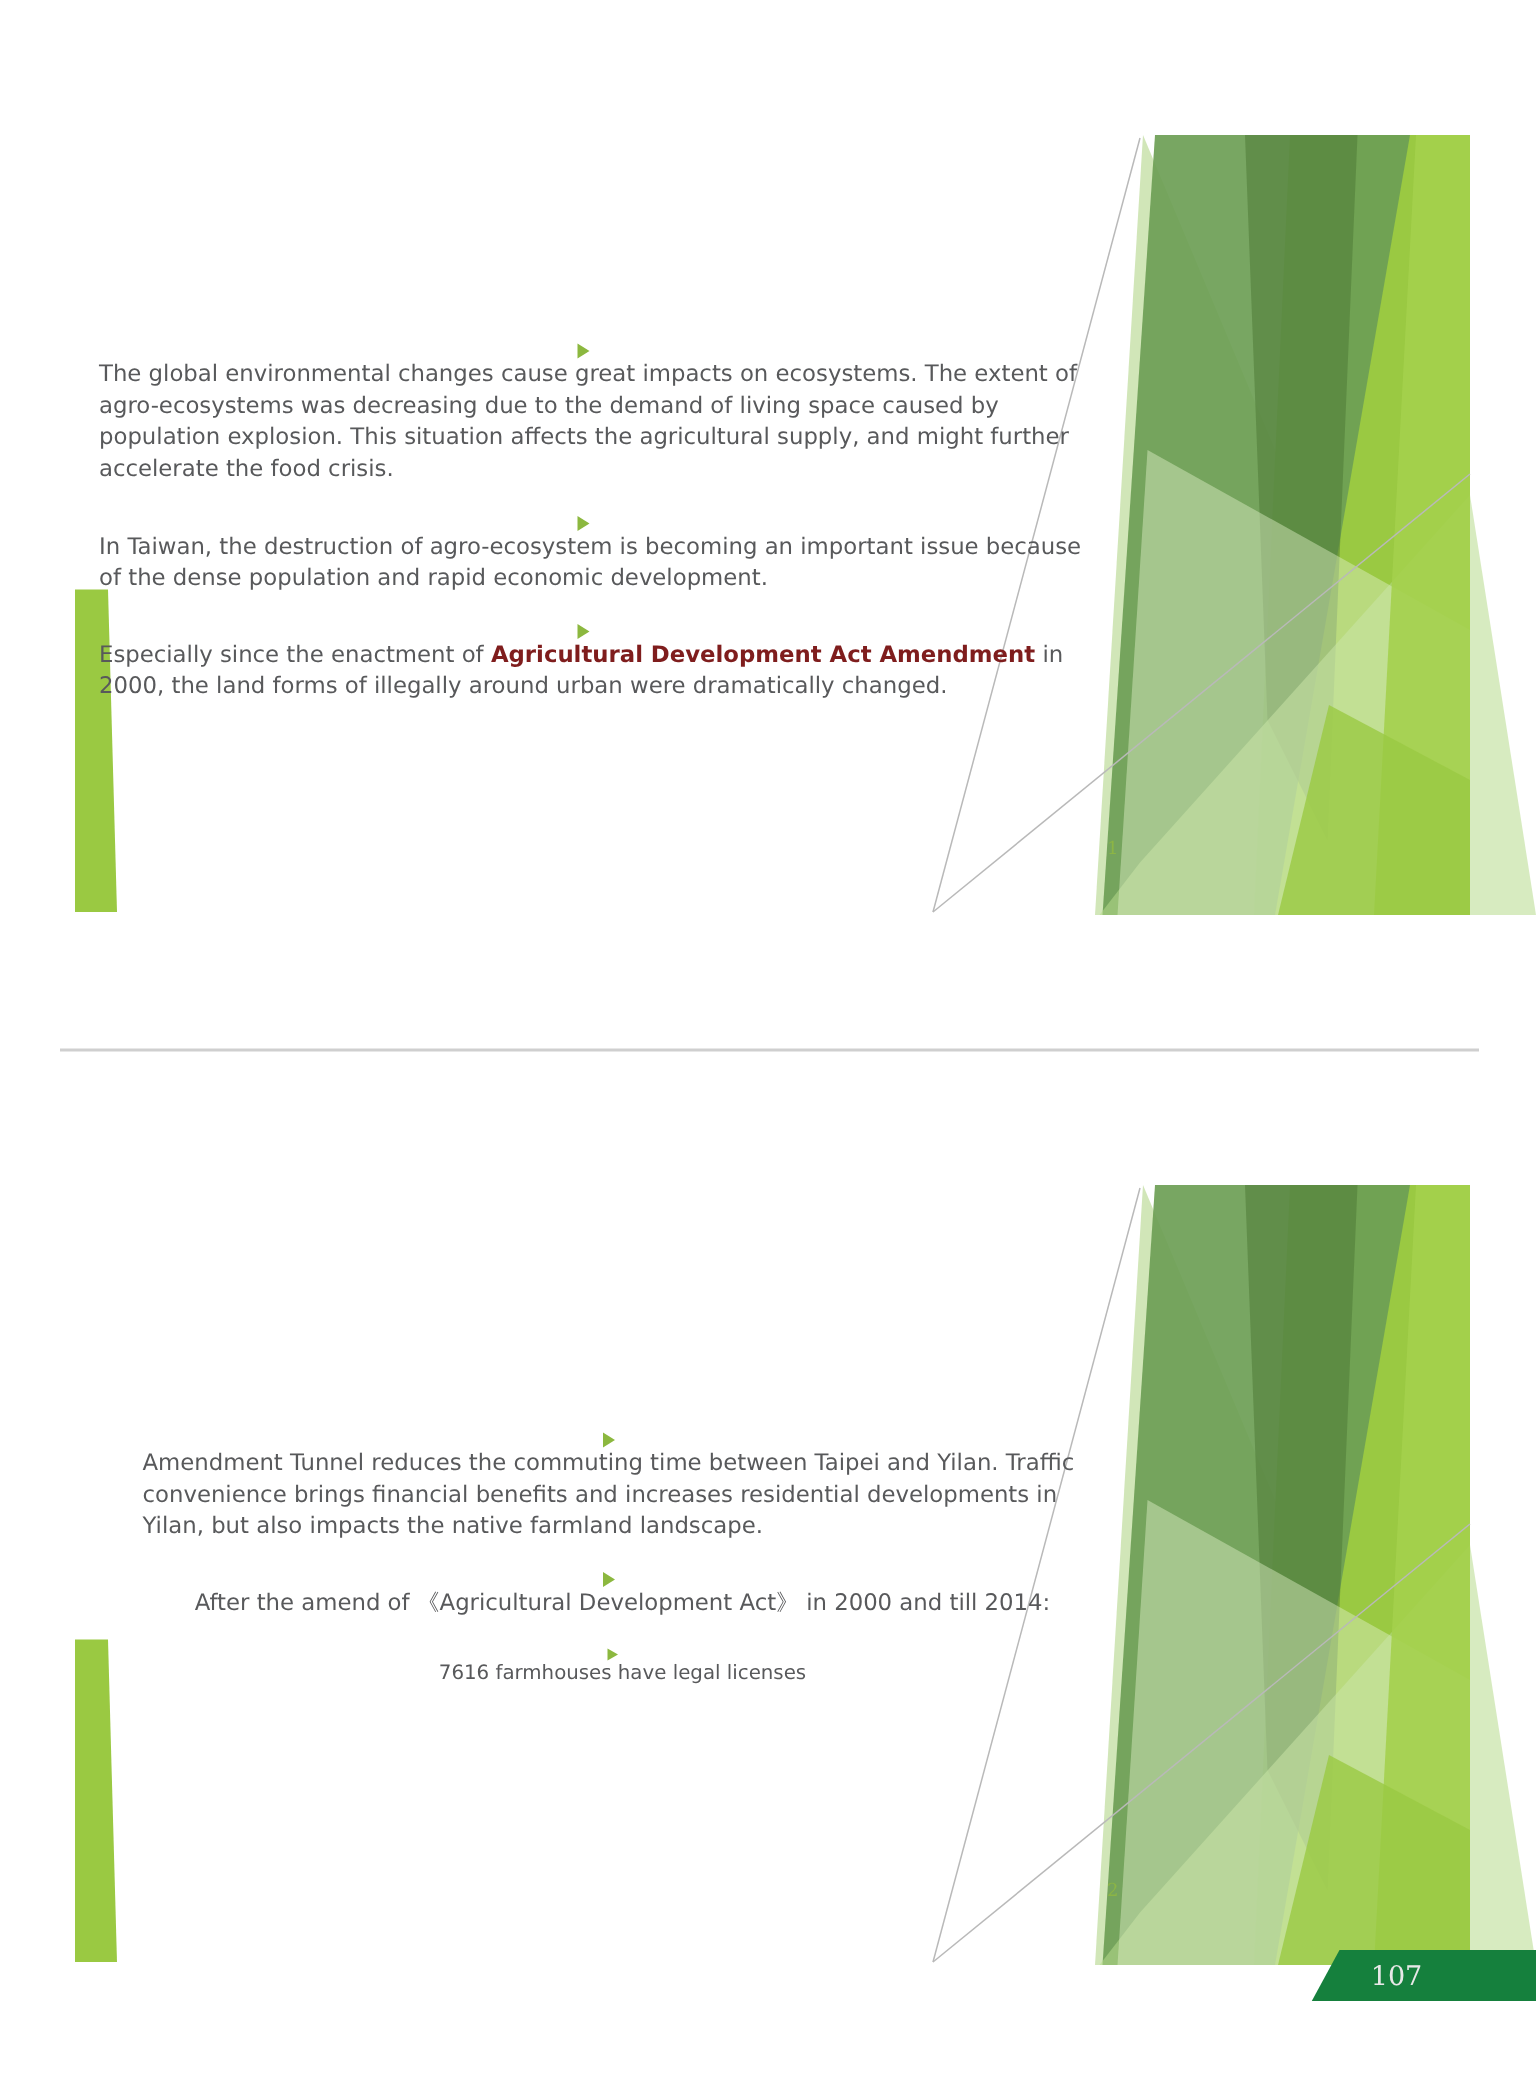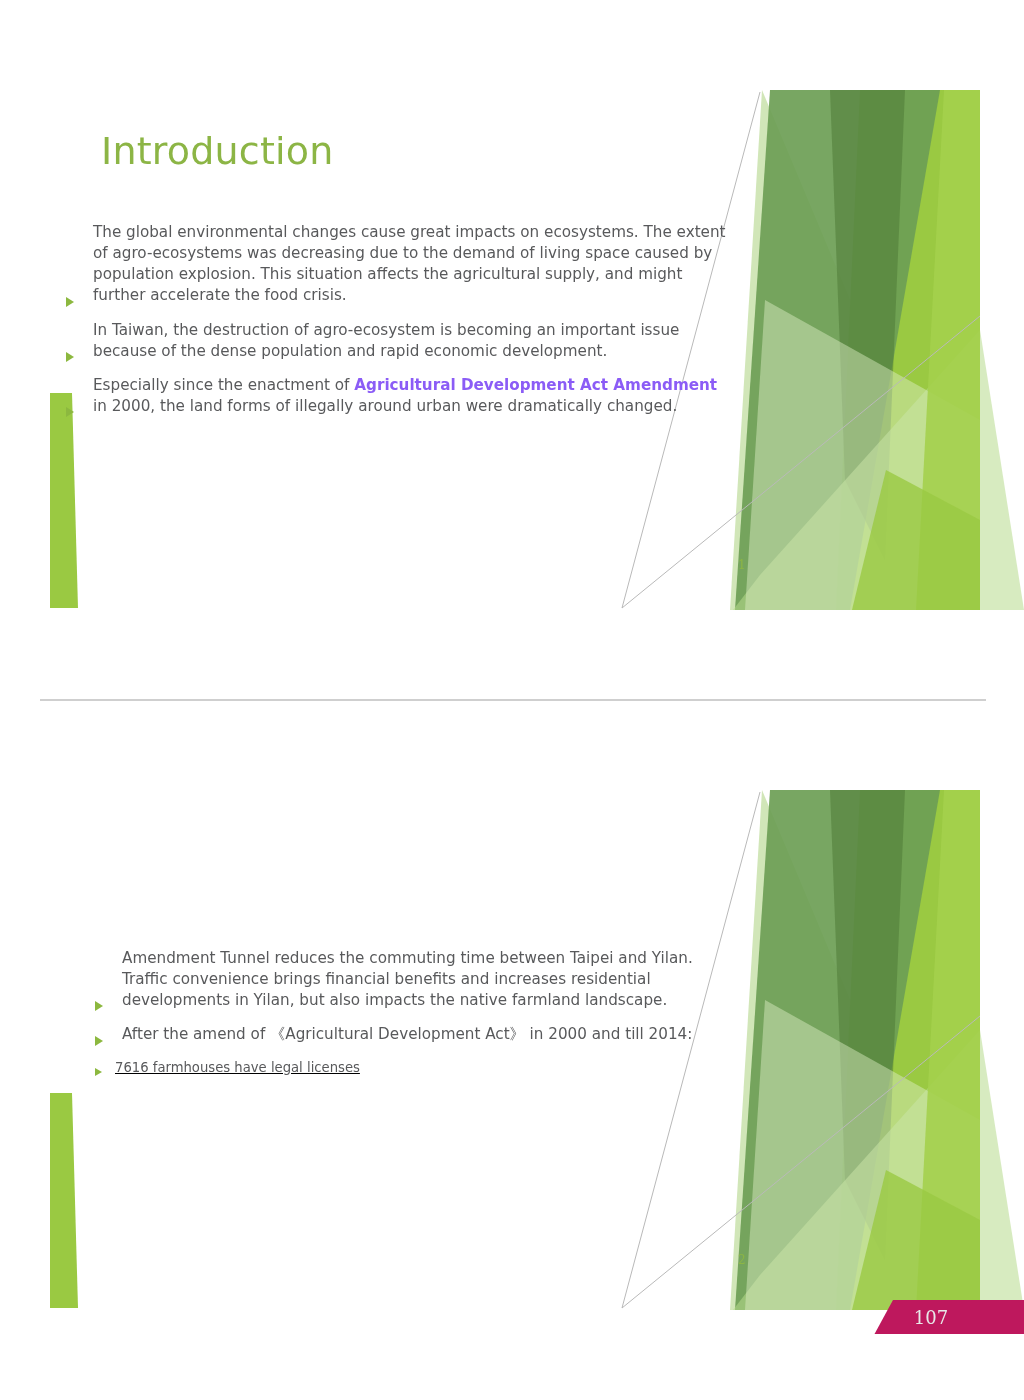--- a/index.html
+++ b/index.html
@@ -63,26 +63,26 @@
     width: 664px;
   }
   #slide-2 .bullets {
     left: 95px;
     top: 248px;
     width: 640px;
   }
 
   .bullet-row {
     display: flex;
-    align-items: flex-end;
+    align-items: center;
     margin-bottom: 13px;
+    flex-direction: column;
   }
   .bullet-row.level-2 {
     margin-bottom: 9px;
-    text-decoration: underline;
   }
 
   .bullet-marker {
     flex: 0 0 auto;
     width: 0;
     height: 0;
     border-left: 8px solid #8cb83f;
     border-top: 5px solid transparent;
     border-bottom: 5px solid transparent;
     margin-top: 7px;
@@ -100,21 +100,21 @@
     flex: 1 1 auto;
     font-size: 15.2px;
     line-height: 1.39;
     color: #58595b;
     font-weight: 400;
   }
   .level-2 .bullet-text {
     font-size: 13.2px;
     line-height: 1.36;
   }
-  .bullet-text b { font-weight: 700; color: #8b5cf6; }
+  .bullet-text b { font-weight: 700; color: #7f1d1d; }
 
   
   .slide-number {
     position: absolute;
     font-size: 12px;
     color: #8cb545;
     font-family: "DejaVu Serif", serif;
   }
   #slide-1 .slide-number { left: 738px; top: 558px; }
   #slide-2 .slide-number { left: 738px; top: 553px; }
@@ -129,21 +129,21 @@
     background: #cfcfcf;
   }
 
   
   .page-badge {
     position: absolute;
     left: 868px;
     top: 1300px;
     width: 156px;
     height: 34px;
-    background: #be185d;
+    background: #15803d;
     clip-path: polygon(25px 0, 156px 0, 156px 46px, 0 46px);
     color: #e8e8e8;
     font-family: "DejaVu Serif", serif;
     font-size: 18px;
     display: flex;
     align-items: center;
     justify-content: center;
     padding-right: 30px;
     box-sizing: border-box;
   }
@@ -173,21 +173,20 @@
 
       <polygon points="886,470 980,520 980,610 852,610" fill="#9ac942" opacity="0.8"></polygon>
 
       <line x1="760" y1="92" x2="622" y2="608" stroke="#b9b9b9" stroke-width="1"></line>
       <line x1="622" y1="608" x2="980" y2="316" stroke="#b9b9b9" stroke-width="1"></line>
 
       <polygon points="49,392 78,392 78,608 49,608" fill="#9ac942" transform="skewX(0)" style="display:none"></polygon>
       <polygon points="50,393 72,393 78,608 50,608" fill="#9ac942"></polygon>
     </svg>
 
-    <div class="slide-title">Introduction</div>
 
     <div class="bullets">
 
       <div class="bullet-row level-1">
         <span class="bullet-marker"></span>
         <span class="bullet-text"><span>The global environmental changes cause great impacts on ecosystems. The extent of agro-ecosystems was decreasing due to the demand of living space caused by population explosion. This situation affects the agricultural supply, and might further accelerate the food crisis.</span></span>
       </div>
 
       <div class="bullet-row level-1">
         <span class="bullet-marker"></span>

